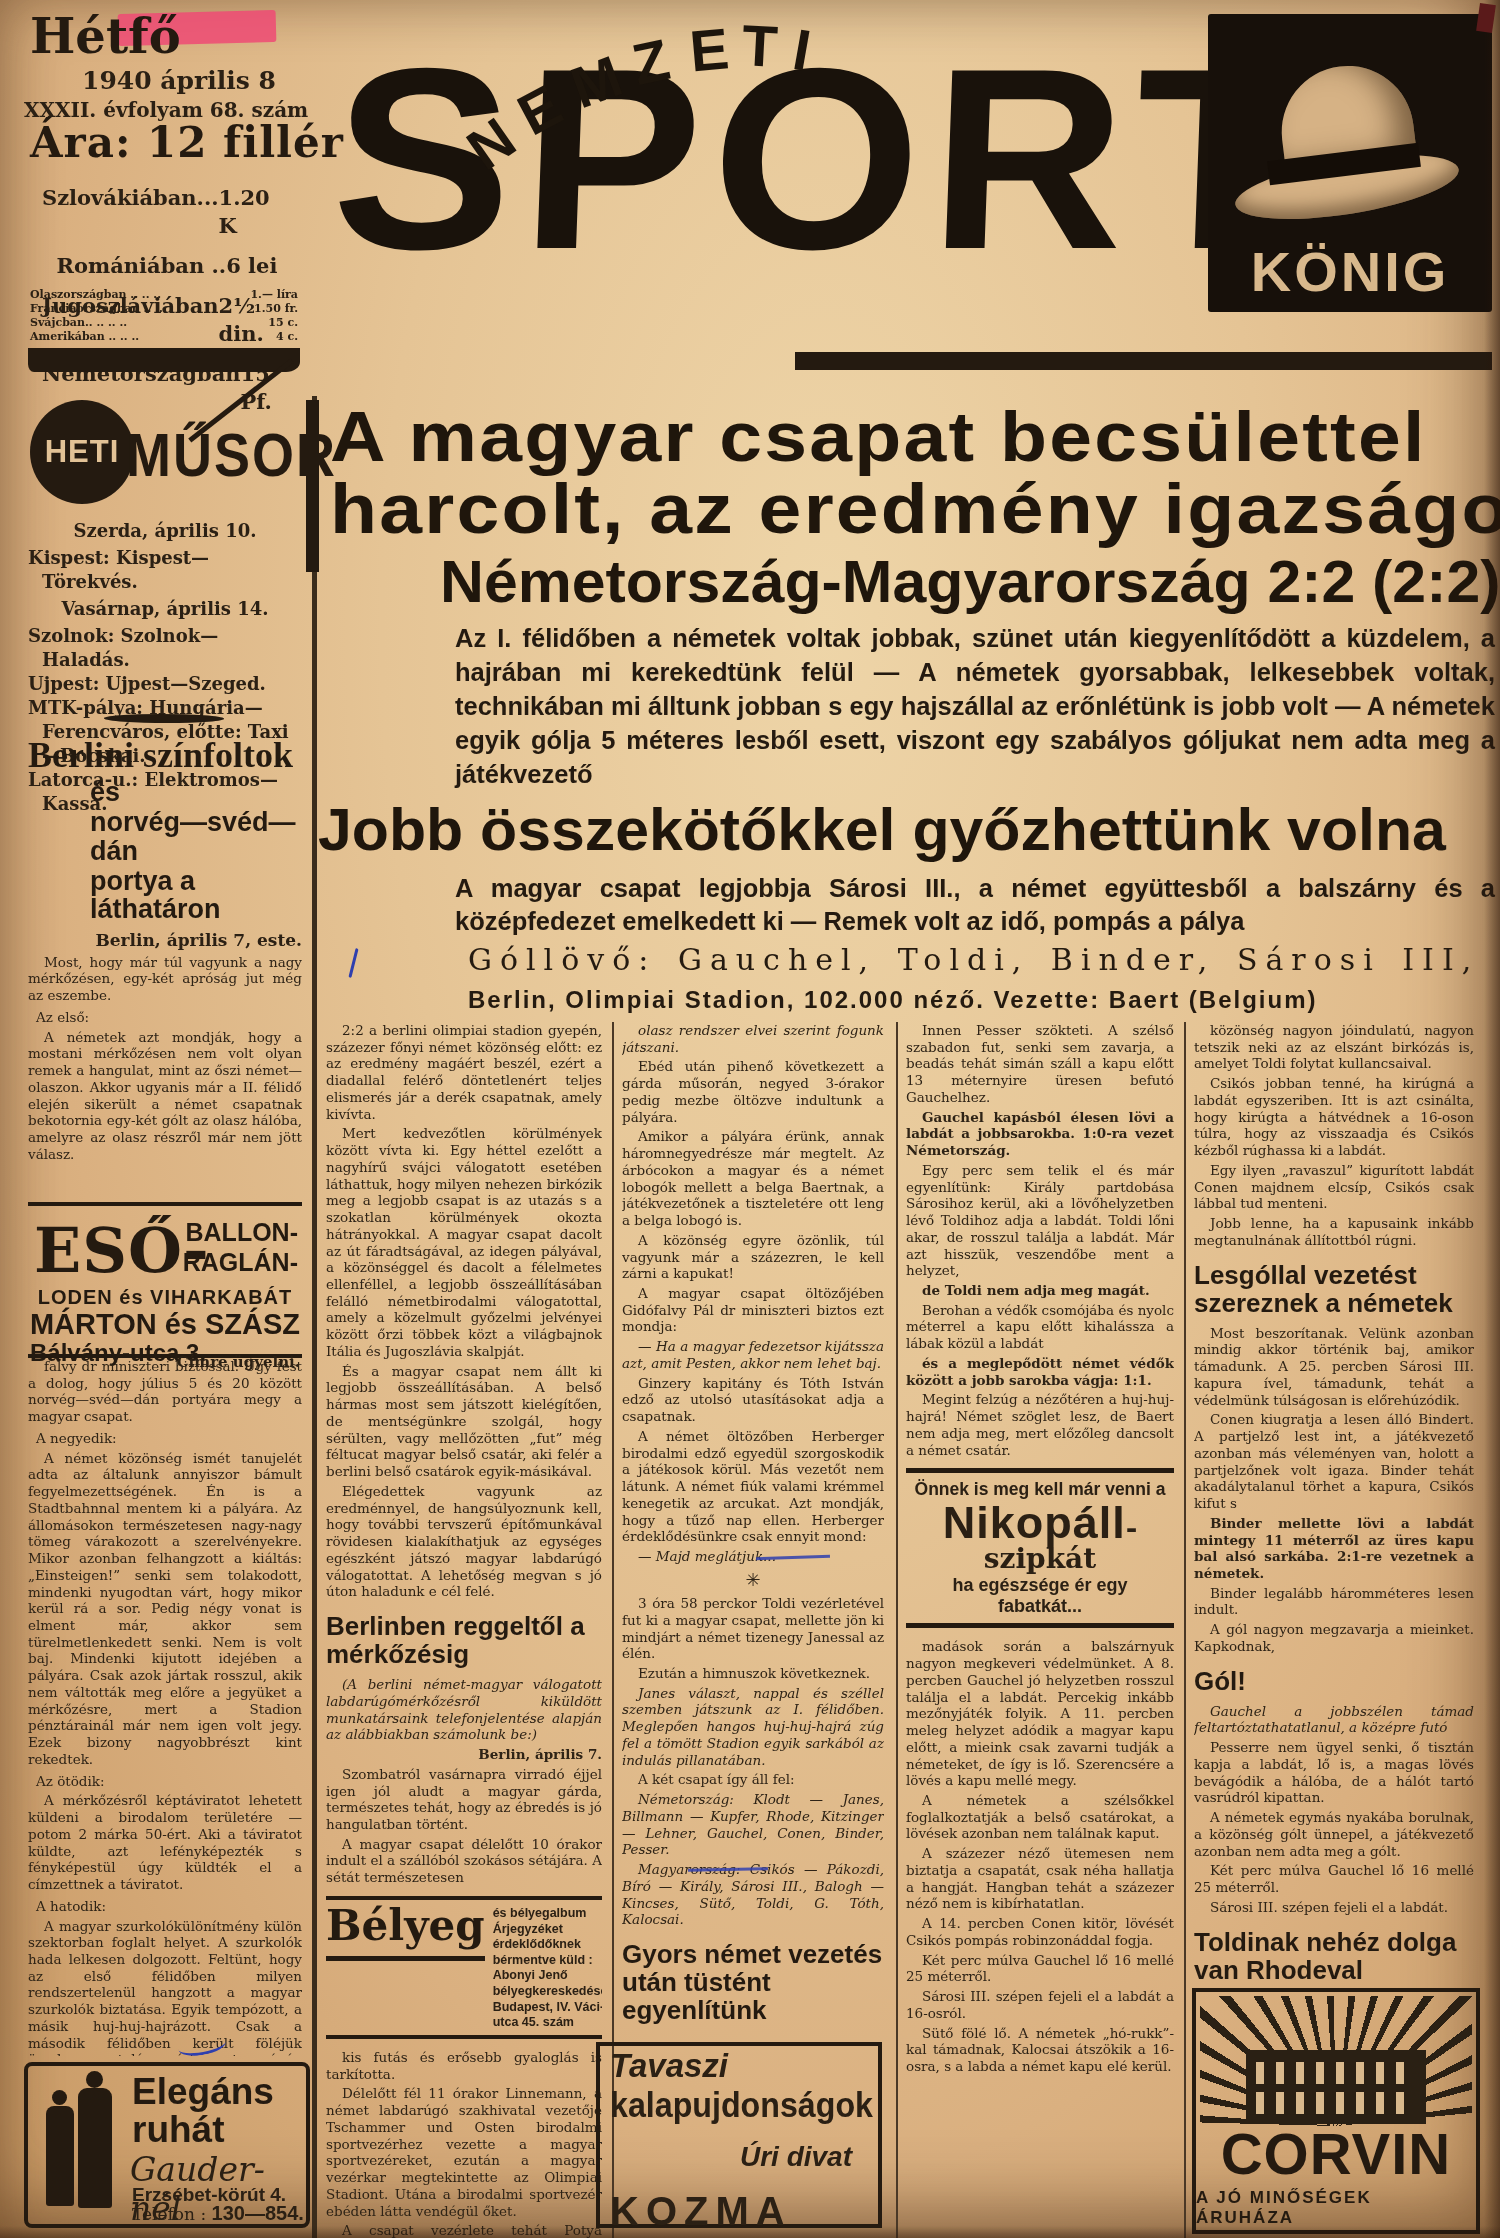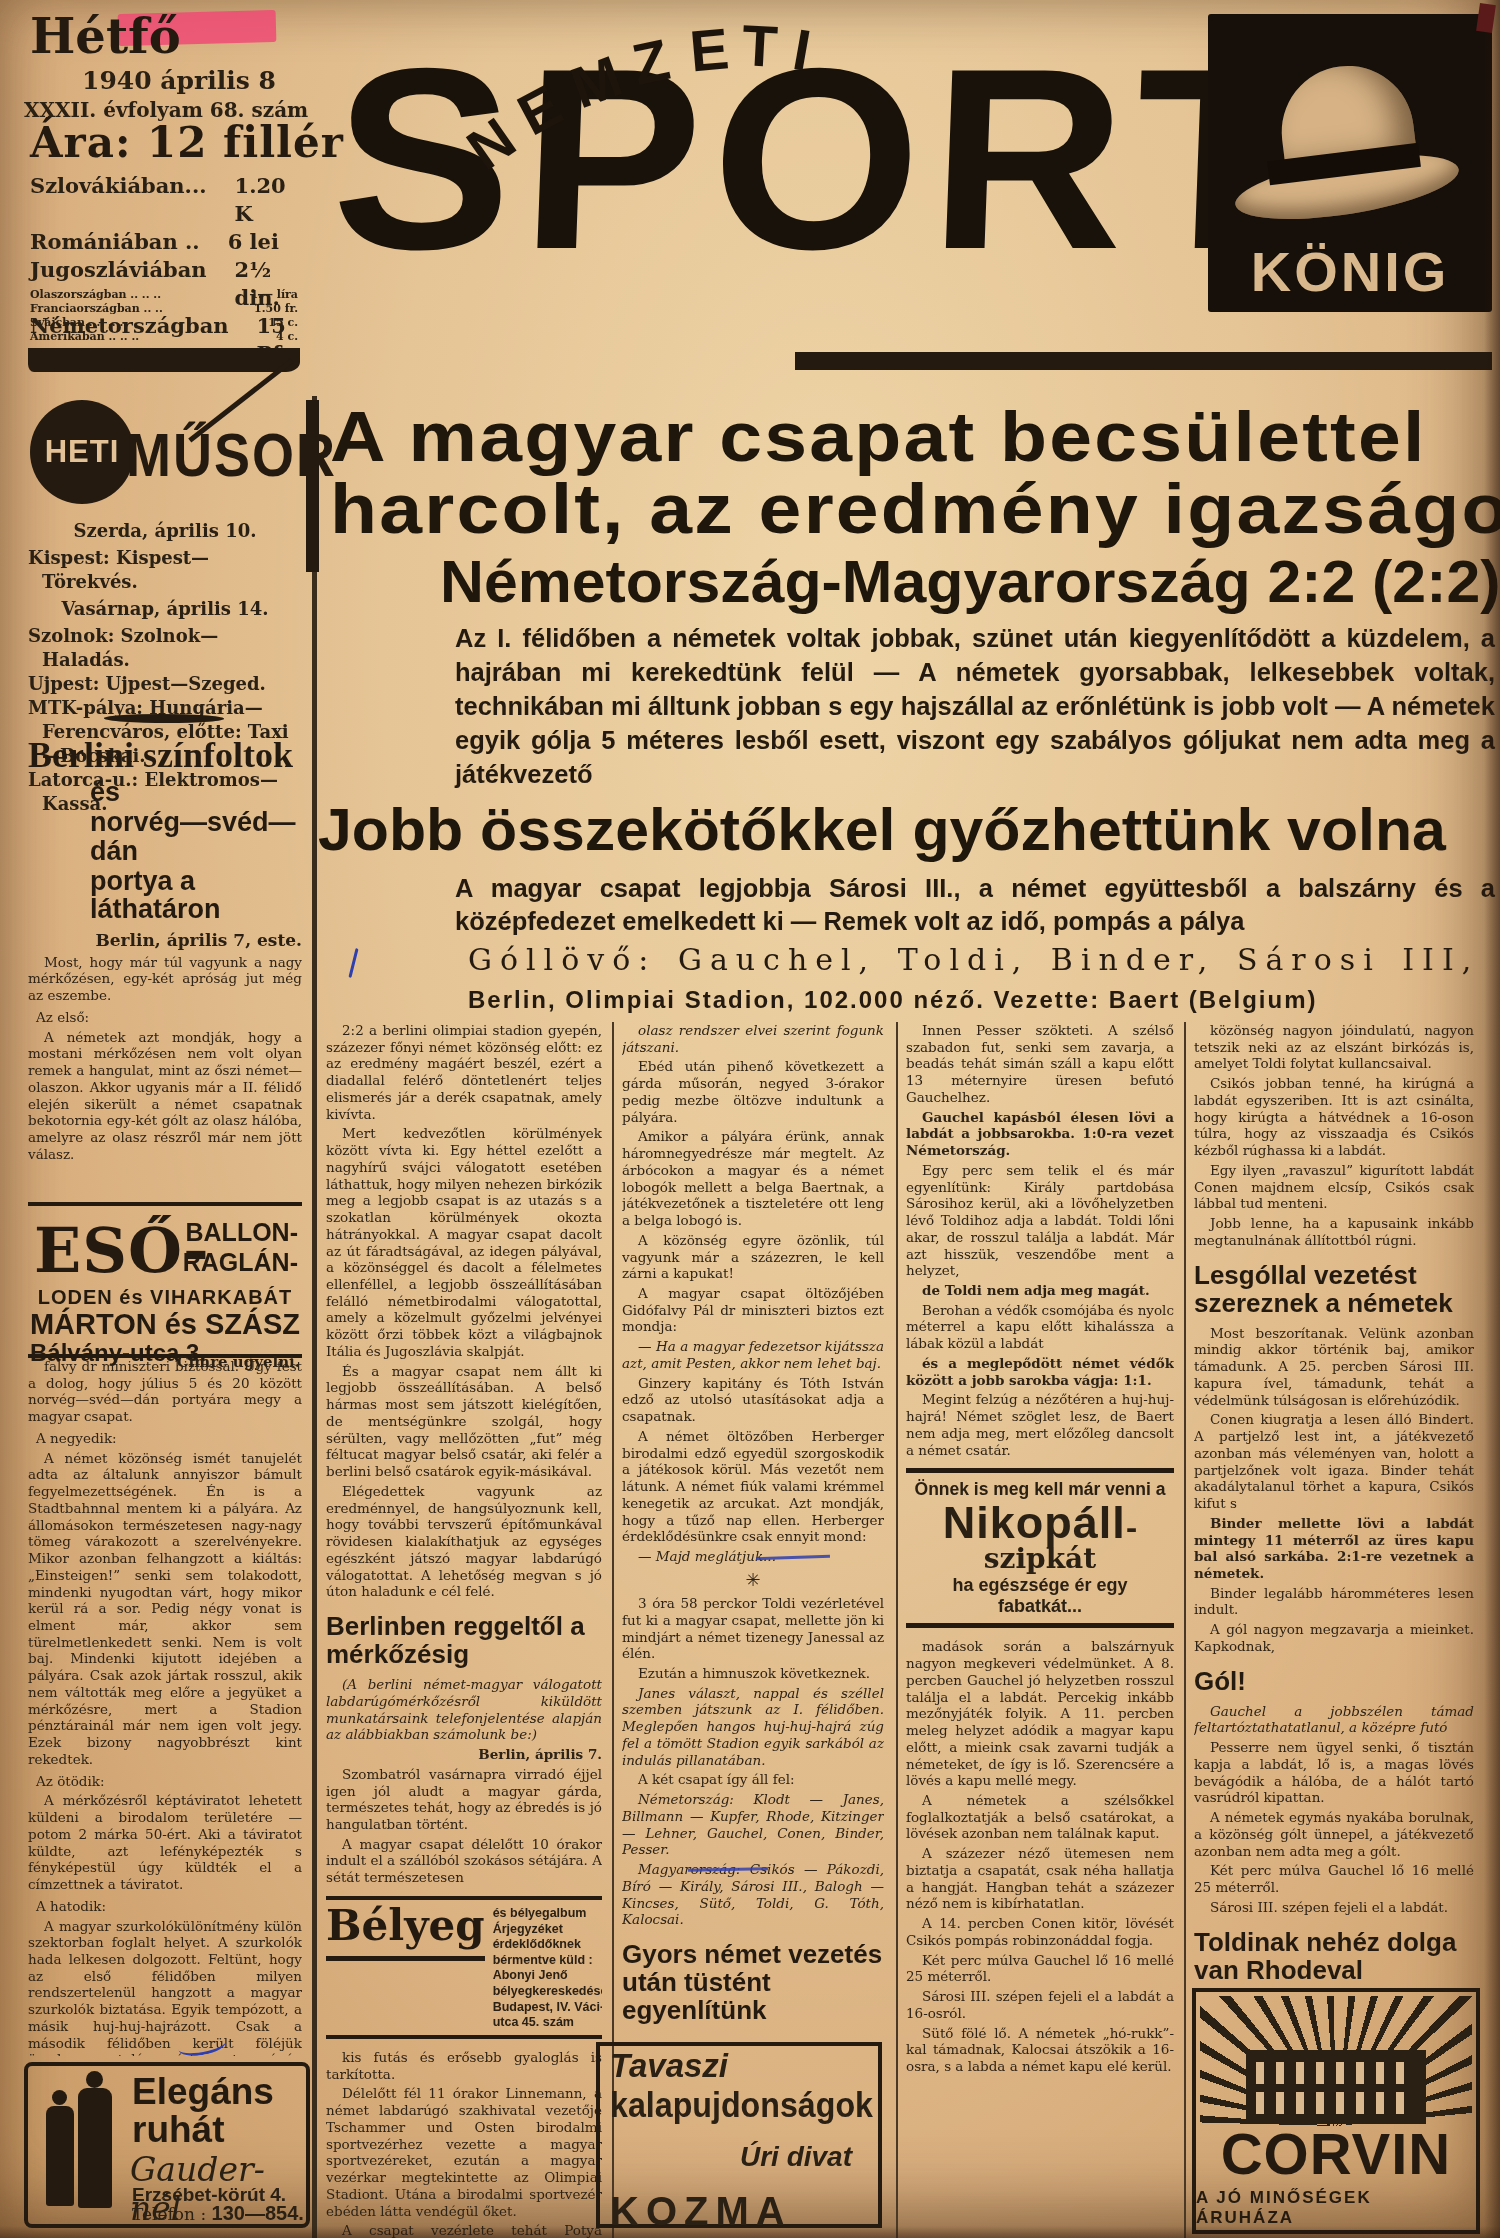--- a/index.html
+++ b/index.html
@@ -10,21 +10,21 @@
   .abs{position:absolute;}
   .ink{color:#241a10;}
 
   
   .day{left:30px;top:8px;font-size:48px;font-weight:bold;z-index:3;}
   .marker{left:118px;top:12px;width:158px;height:32px;background:#ee4a74;opacity:.85;transform:rotate(-1.5deg);border-radius:3px;z-index:2;}
   .m-date{left:82px;top:66px;font-size:25px;font-weight:bold;}
   .m-vol{left:24px;top:98px;font-size:20px;font-weight:bold;}
   .m-price{left:30px;top:118px;font-size:42px;font-weight:bold;letter-spacing:1px;}
   .prices{left:30px;top:172px;width:274px;}
-  .prices p{display:flex;justify-content:flex-start;margin:0;font-size:21px;font-weight:bold;line-height:28px;gap:28px;}
+  .prices p{display:flex;justify-content:center;margin:12px;font-size:21px;font-weight:bold;line-height:28px;}
   .prices p .pv{font-weight:bold;}
   .prices-sm{left:30px;top:288px;width:268px;}
   .prices-sm p{display:flex;justify-content:space-between;margin:0;font-size:11px;font-weight:bold;line-height:14px;}
   .bar-left{left:28px;top:348px;width:272px;height:24px;background:#241a10;border-radius:0 0 14px 6px/0 0 10px 8px;}
   .bar-right{left:795px;top:352px;width:697px;height:18px;background:#241a10;}
 
   
   .logo-arc{left:470px;top:14px;width:400px;height:180px;z-index:1;}
   .logo-arc span{position:absolute;font-family:"Liberation Sans",sans-serif;font-weight:bold;font-size:58px;color:#1d150c;}
   .a0{left:0;top:96px;transform:rotate(-35deg);} .a1{left:50px;top:62px;transform:rotate(-28deg);}

